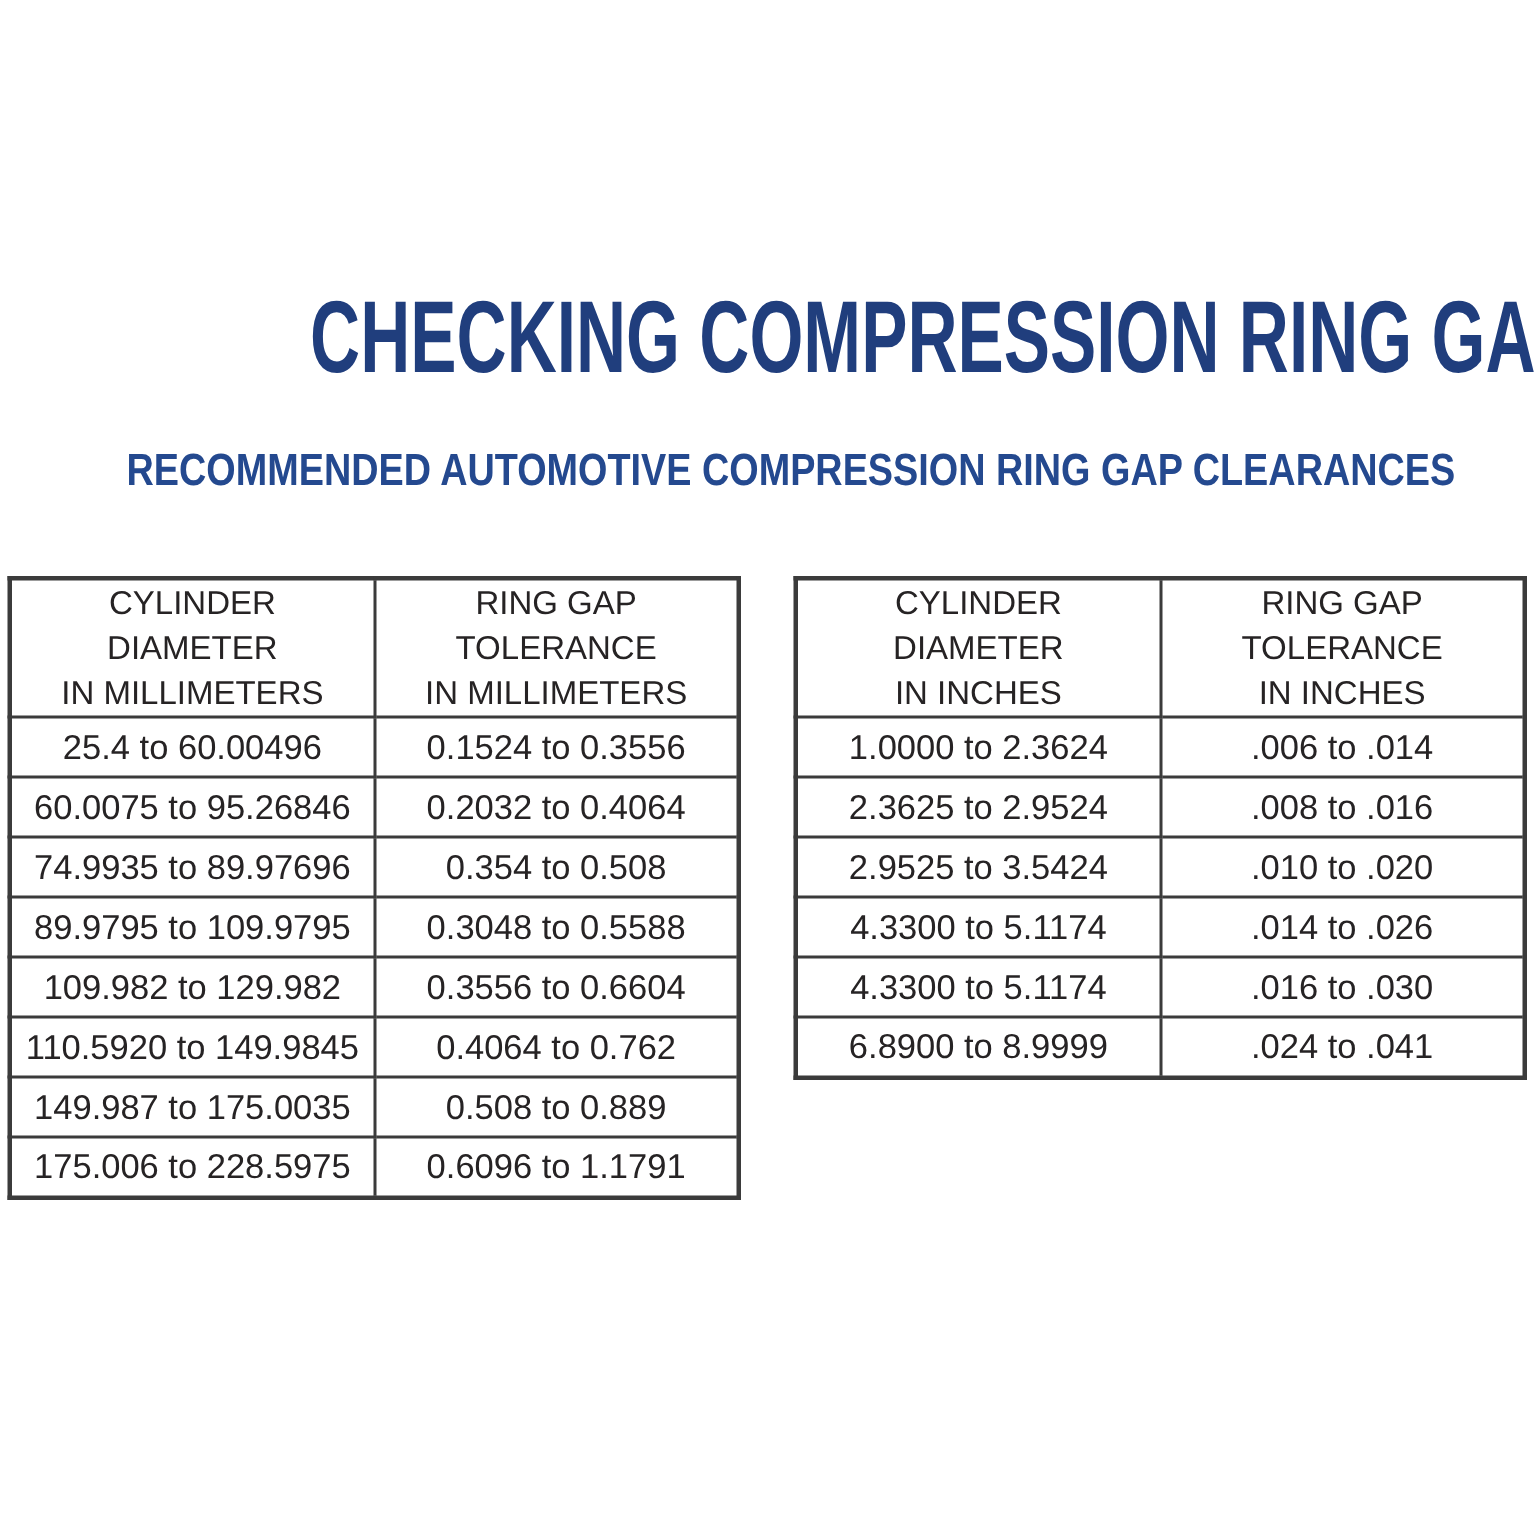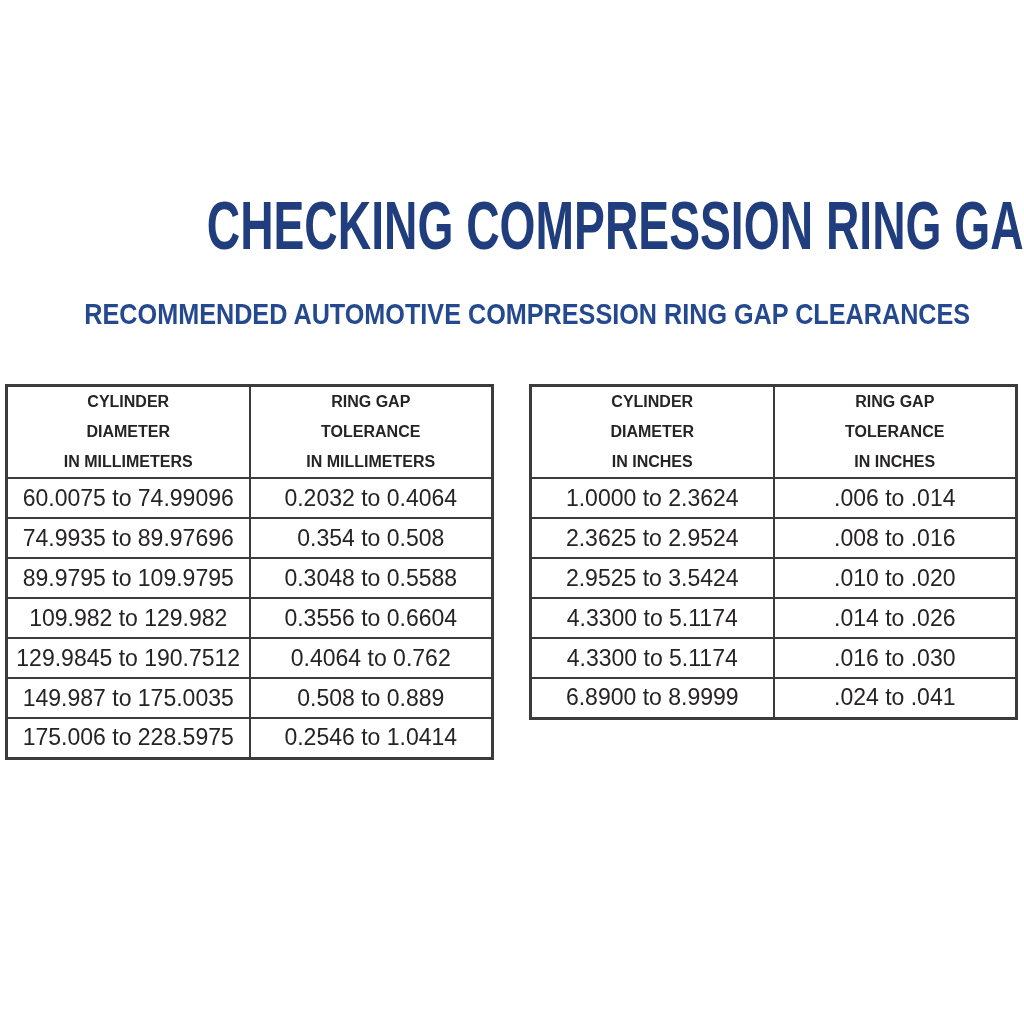--- a/index.html
+++ b/index.html
@@ -65,22 +65,22 @@
 
   .spec-table th, .spec-table td {
     border: 2px solid #3b3b3b;
     text-align: center;
     vertical-align: middle;
     color: #262324;
     overflow: hidden;
   }
   .spec-table th {
     height: 91px;
-    font-size: 16px;
-    font-weight: bold;
+    font-size: 22px;
+    font-weight: normal;
     line-height: 30px;
   }
   .spec-table td {
     height: 40px;
     font-size: 23px;
     font-weight: normal;
     white-space: nowrap;
   }
 </style>
 </head>
@@ -106,46 +106,50 @@
         </th>
         <th>
           <div>RING GAP</div>
           <div>TOLERANCE</div>
           <div>IN MILLIMETERS</div>
         </th>
       </tr>
     </thead>
     <tbody>
       <tr>
-        <td>60.0075 to 74.99096</td>
+        <td>25.4 to 60.00496</td>
+        <td>0.1524 to 0.3556</td>
+      </tr>
+      <tr>
+        <td>60.0075 to 95.26846</td>
         <td>0.2032 to 0.4064</td>
       </tr>
       <tr>
         <td>74.9935 to 89.97696</td>
         <td>0.354 to 0.508</td>
       </tr>
       <tr>
         <td>89.9795 to 109.9795</td>
         <td>0.3048 to 0.5588</td>
       </tr>
       <tr>
         <td>109.982 to 129.982</td>
         <td>0.3556 to 0.6604</td>
       </tr>
       <tr>
-        <td>129.9845 to 190.7512</td>
+        <td>110.5920 to 149.9845</td>
         <td>0.4064 to 0.762</td>
       </tr>
       <tr>
         <td>149.987 to 175.0035</td>
         <td>0.508 to 0.889</td>
       </tr>
       <tr>
         <td>175.006 to 228.5975</td>
-        <td>0.2546 to 1.0414</td>
+        <td>0.6096 to 1.1791</td>
       </tr>
     </tbody>
   </table>
 
   <table class="spec-table right">
     <thead>
       <tr>
         <th>
           <div>CYLINDER</div>
           <div>DIAMETER</div>

